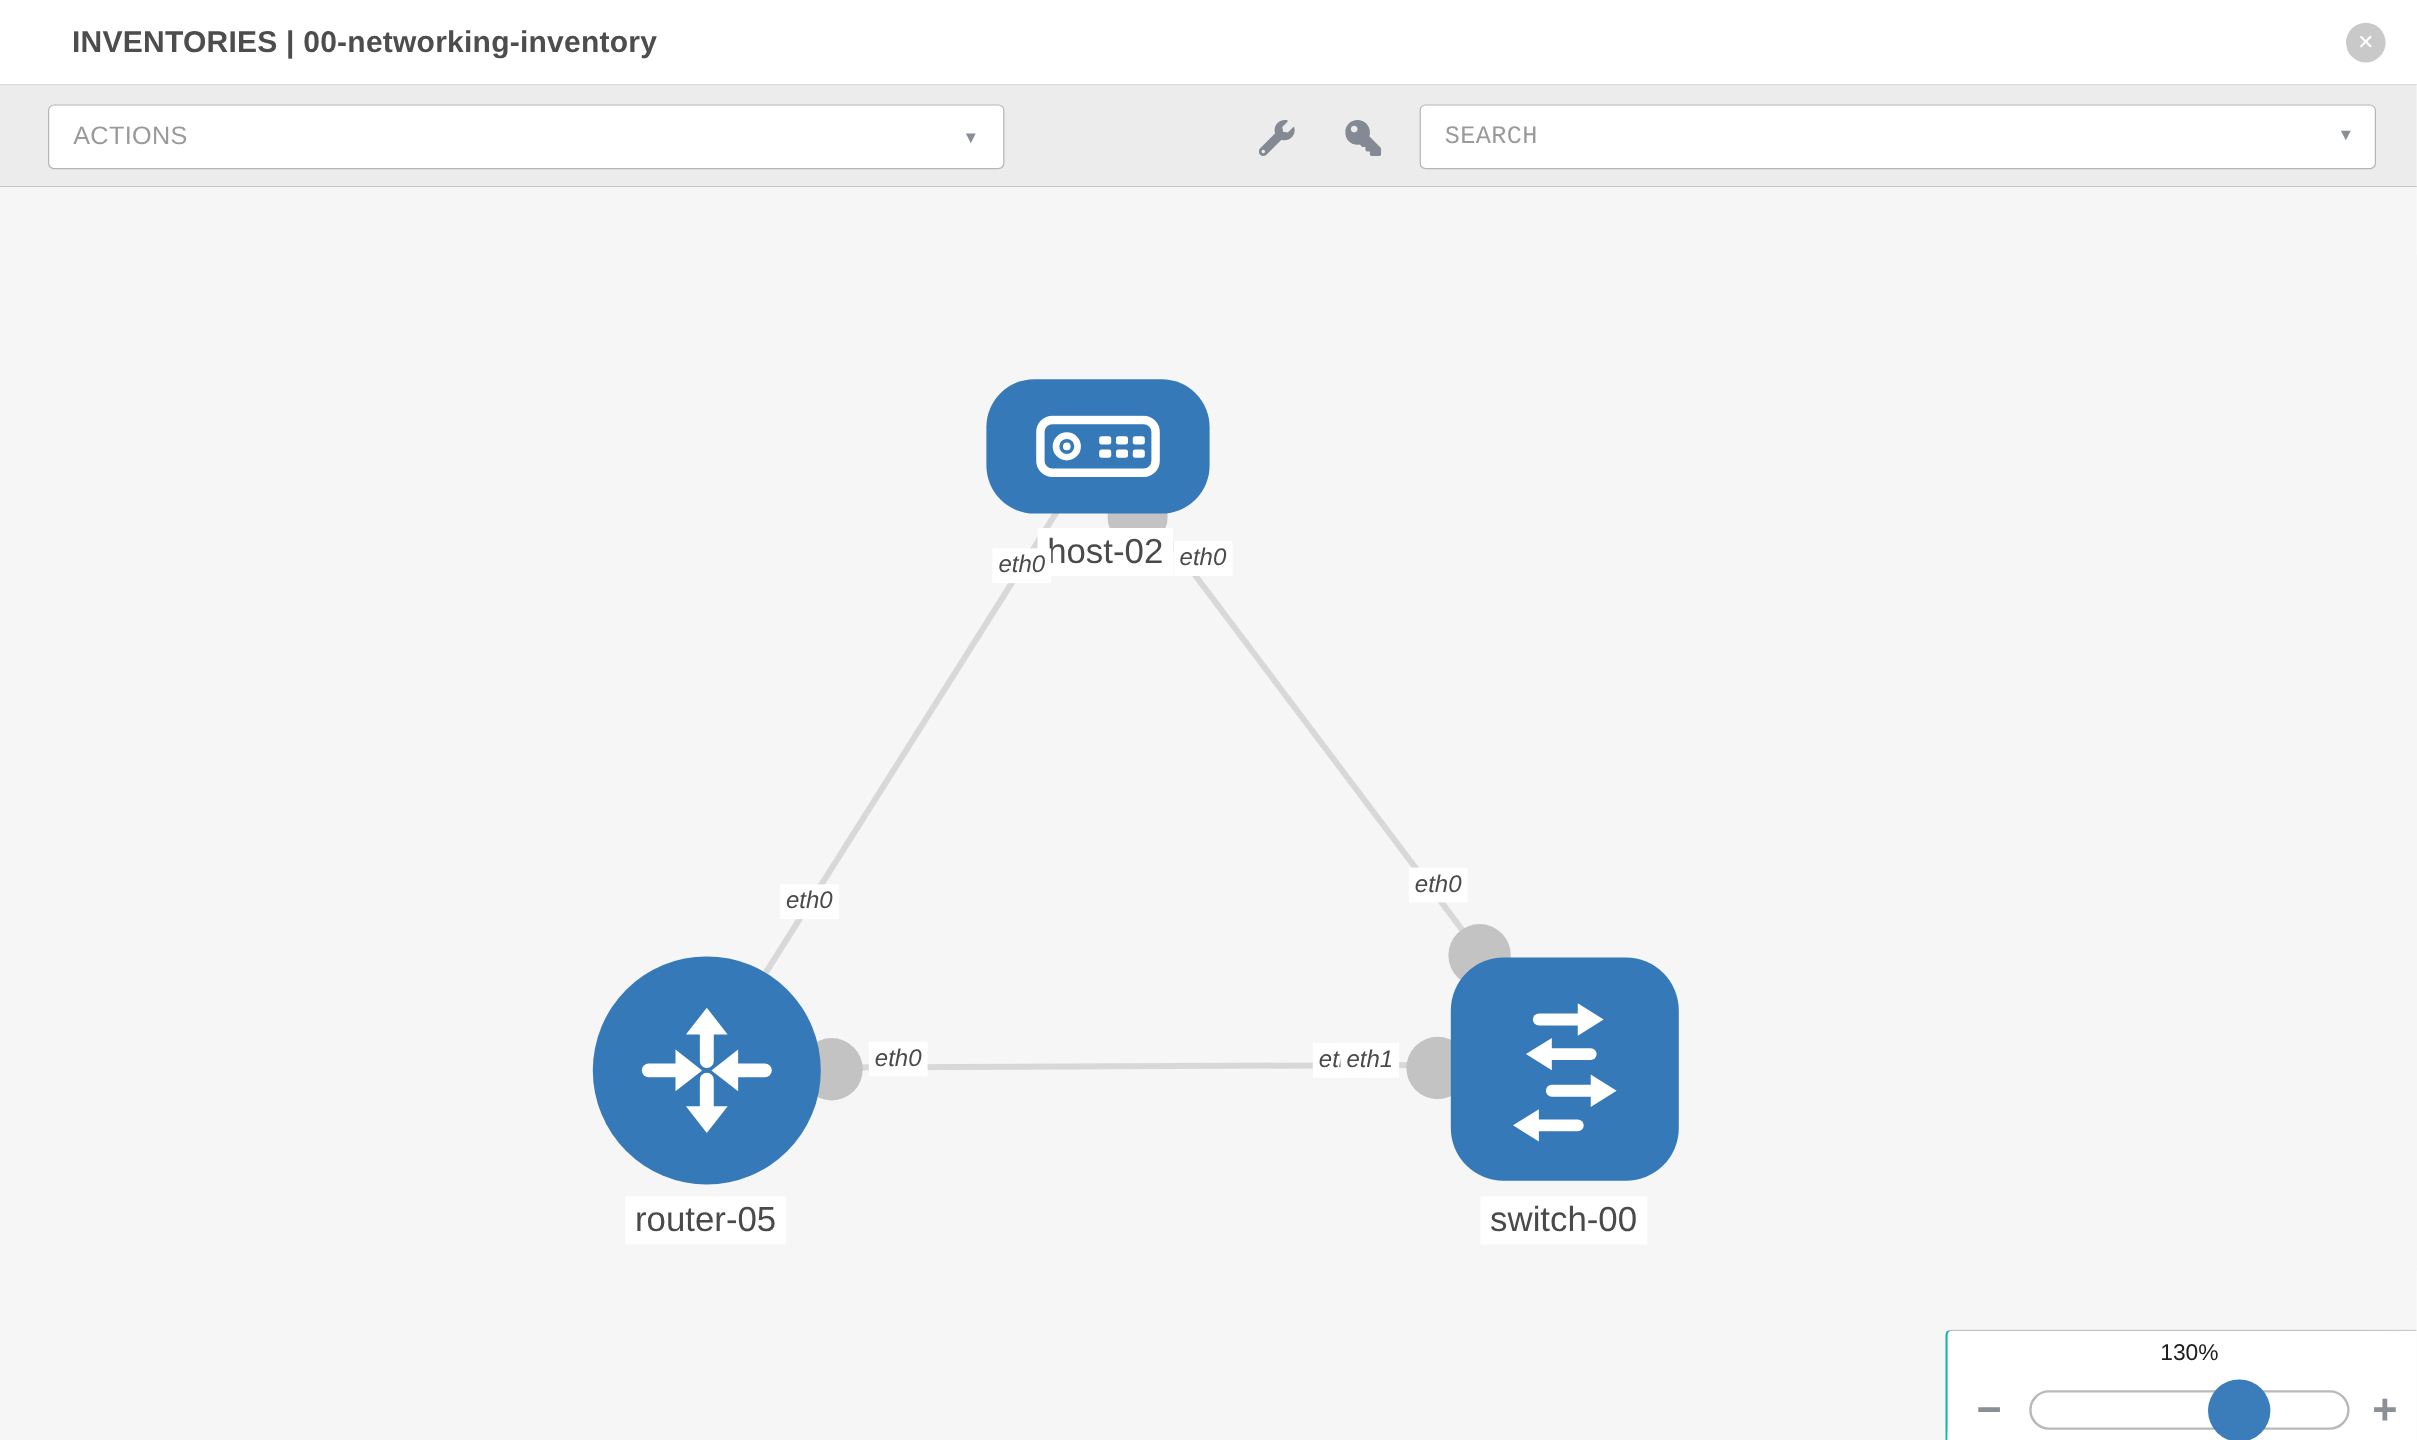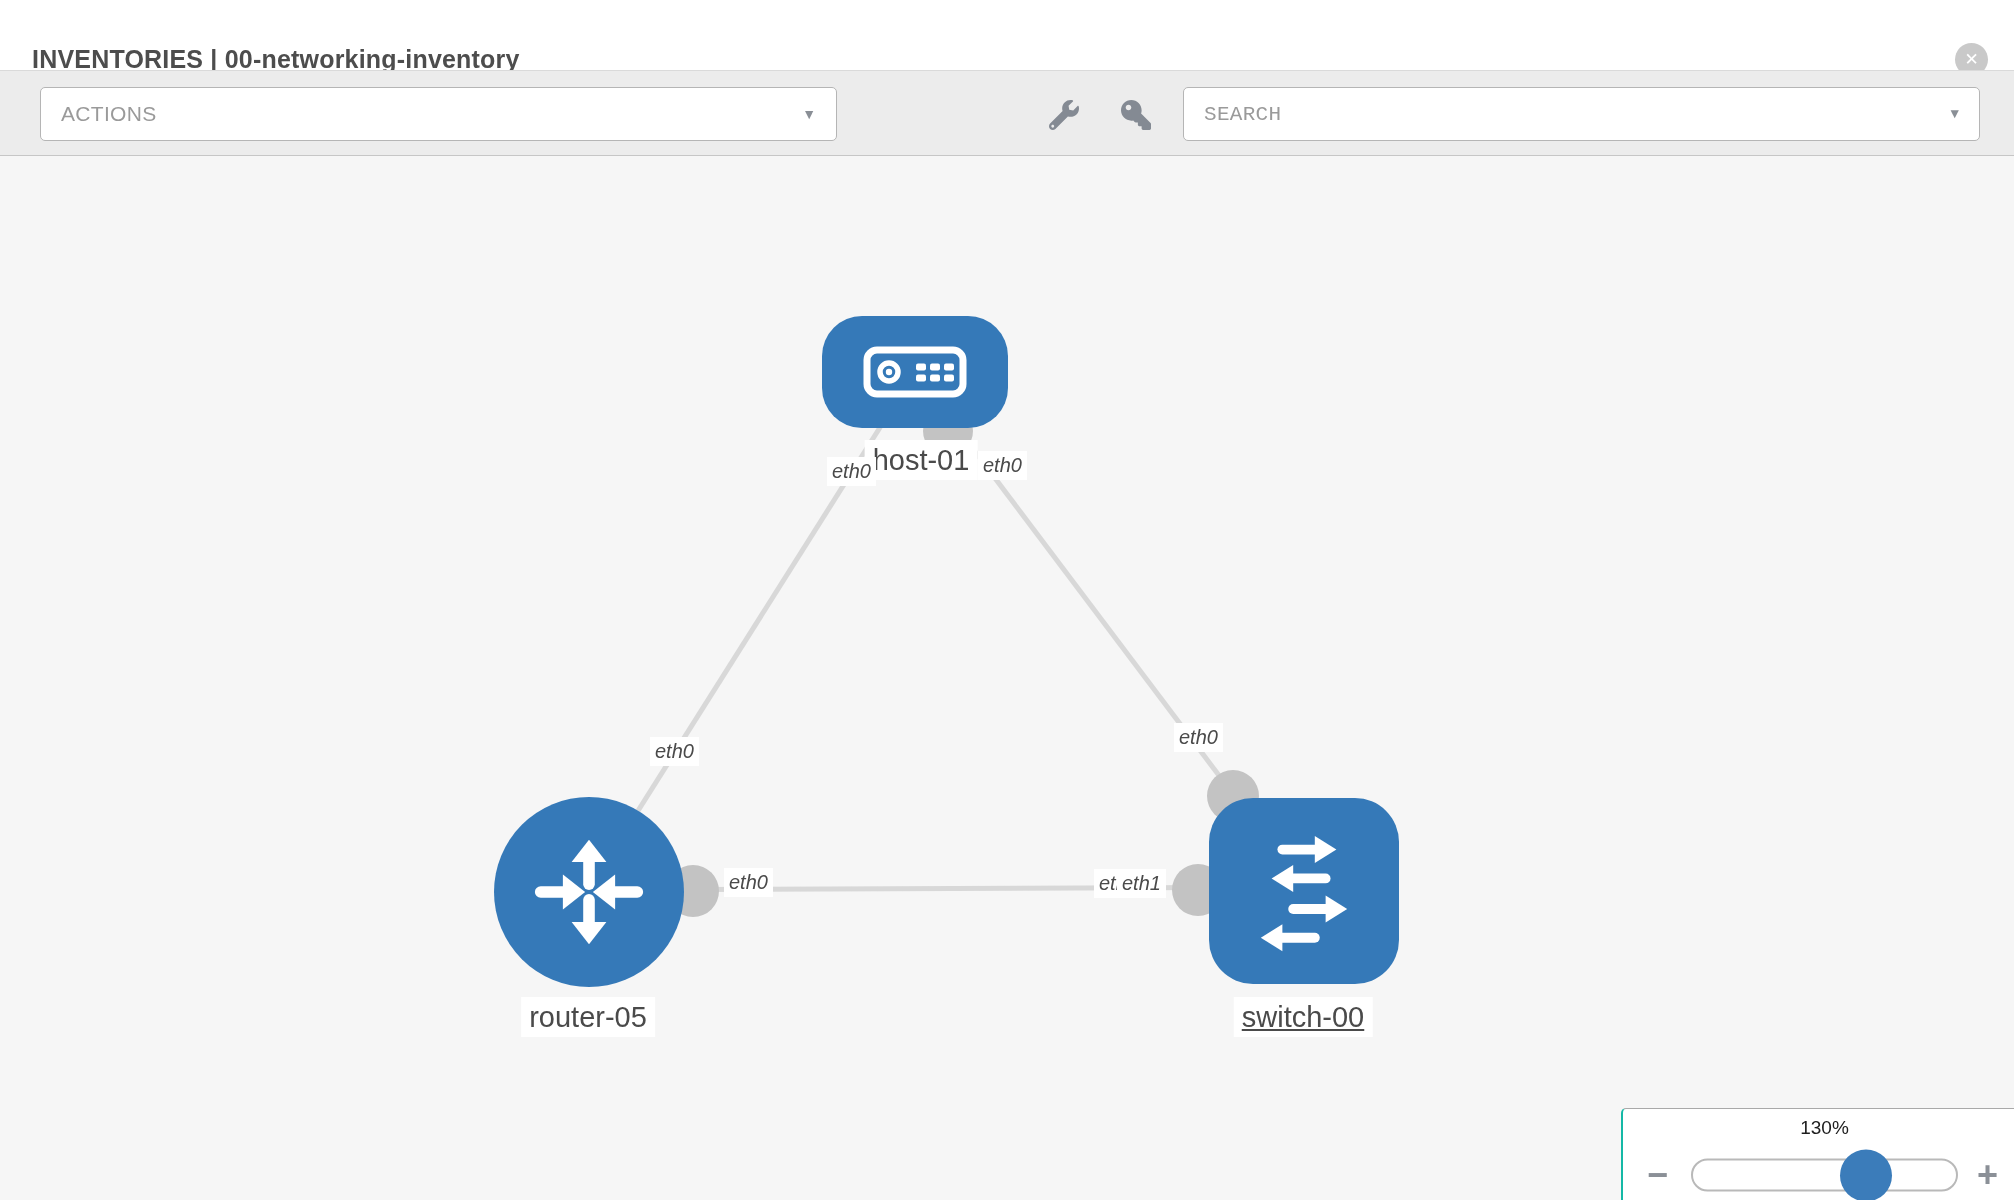--- a/index.html
+++ b/index.html
@@ -3,21 +3,21 @@
 <meta charset="utf-8">
 <style>
   * { margin:0; padding:0; box-sizing:border-box; }
   html,body { width:2014px; height:1200px; overflow:hidden;
     font-family:"Liberation Sans","DejaVu Sans",sans-serif; background:#fff; }
   .page { position:relative; width:2014px; height:1200px; }
 
   
   .header { position:absolute; top:0; left:0; width:100%; height:70px;
     background:#fff; display:flex; align-items:center; justify-content:space-between;
-    padding:0 26px 0 32px;margin-top:24px; }
+    padding:0 26px 0 60px; }
   .title { font-size:25px; font-weight:bold; color:#4d4d4d; letter-spacing:.2px; }
   .close-btn { width:33px; height:33px; border-radius:50%; background:#c9c9c9;
     color:#fff; font-size:17px; font-weight:bold; display:flex; align-items:center;
     justify-content:center; cursor:pointer; line-height:1; }
 
   
   .toolbar { position:absolute; top:70px; left:0; width:100%; height:86px;
     background:#ececec; border-top:1px solid #dadada; border-bottom:1px solid #c6c6c6; }
   .select-box { position:absolute; top:16px; height:54px; width:797px; background:#fff;
     border:1px solid #b5b5b5; border-radius:5px; display:flex; align-items:center;
@@ -152,23 +152,23 @@
           <path d="M94 56 H56"></path>
             <polygon points="34,56 58,41 58,71" stroke="none"></polygon>
           <path d="M58 90 H96"></path>
             <polygon points="118,90 94,75 94,105" stroke="none"></polygon>
           <path d="M82 122 H44"></path>
             <polygon points="22,122 46,107 46,137" stroke="none"></polygon>
         </g>
       </svg>
     </div>
 
-    <div class="chip node-label" style="left:921px; top:284px;">host-01</div>
+    <div class="chip node-label" style="left:921px; top:284px;">host-02</div>
     <div class="chip node-label" style="left:588px; top:841px;">router-05</div>
-    <div class="chip node-label" style="left:1303px; top:841px;text-decoration:underline;">switch-00</div>
+    <div class="chip node-label" style="left:1303px; top:841px;">switch-00</div>
 
     <div class="chip if-chip" style="left:827px;  top:301px;">eth0</div>
     <div class="chip if-chip" style="left:978px;  top:295px;">eth0</div>
     <div class="chip if-chip" style="left:650px;  top:581px;">eth0</div>
     <div class="chip if-chip" style="left:1174px; top:567px;">eth0</div>
     <div class="chip if-chip" style="left:724px;  top:712px;">eth0</div>
     <div class="chip if-chip" style="left:1094px; top:713px;">eth1</div>
     <div class="chip if-chip" style="left:1117px; top:713px;">eth1</div>
   </div>
 

